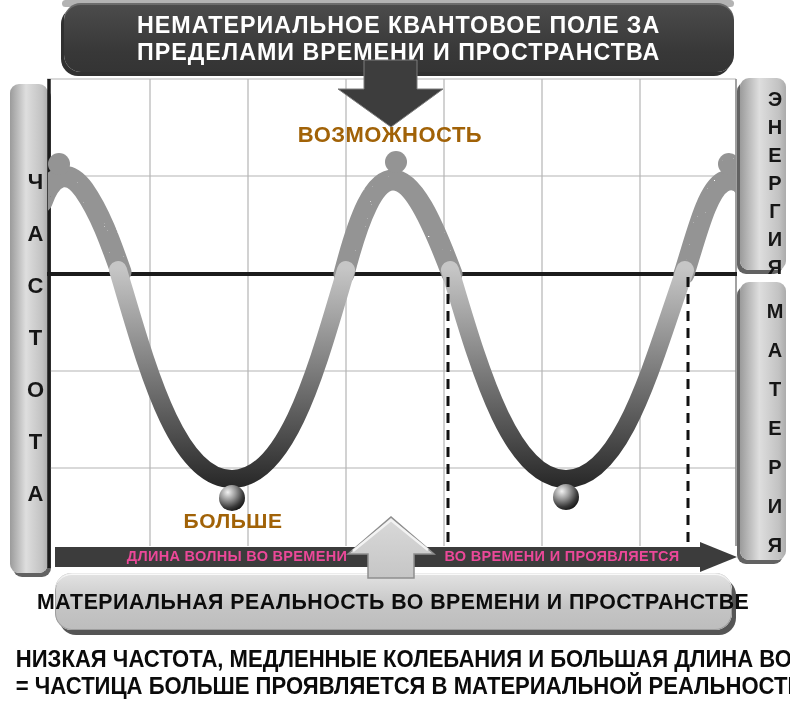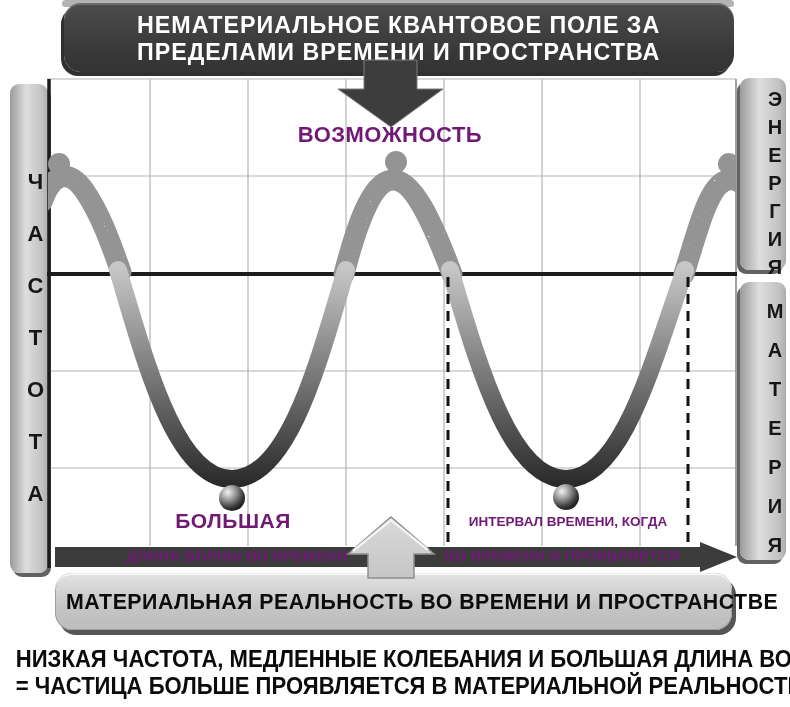--- a/index.html
+++ b/index.html
@@ -33,34 +33,34 @@
     box-shadow:3px 4px 0 rgba(45,45,45,.75);}
   .bar-energy{left:740px;top:78px;width:46px;height:192px;font-size:20px;letter-spacing:6px;padding-top:10px;
     box-shadow:-3px 4px 0 rgba(45,45,45,.75);}
   .bar-matter{left:740px;top:282px;width:46px;height:278px;font-size:20px;letter-spacing:17px;padding-top:18px;
     box-shadow:-3px 4px 0 rgba(45,45,45,.75);}
   
   .bottom-banner{
     left:55px;top:573px;width:677px;height:57px;border-radius:17px;
     background:linear-gradient(#e3e3e3,#c4c4c4 60%,#bdbdbd);
     box-shadow:4px 5px 0 rgba(55,55,55,.85), inset 0 2px 0 rgba(255,255,255,.8), inset 0 0 0 1px #9e9e9e;
-    z-index:4;display:flex;align-items:center;
+    z-index:4;display:flex;align-items:center;justify-content:center;
   }
   .bottom-banner .ln{color:#0c0c0c;font-weight:bold;font-size:22px;letter-spacing:.5px;white-space:nowrap;transform:scaleX(.97);}
   
   .caption{left:0;top:646px;width:790px;text-align:center;z-index:4;}
   .caption .ln{color:#0b0b0b;font-weight:bold;font-size:23px;line-height:27px;white-space:nowrap;transform:scaleX(.96);transform-origin:center;}
   
   #diagram{left:0;top:0;width:790px;height:707px;z-index:5;pointer-events:none;}
   
-  .lbl{z-index:6;text-align:center;font-weight:bold;color:#701a75;white-space:nowrap;}
+  .lbl{z-index:6;text-align:center;font-weight:bold;color:#a16207;white-space:nowrap;}
   .lbl-possibility{left:290px;top:122px;width:200px;font-size:22px;letter-spacing:.5px;}
   .lbl-particle{left:133px;top:509px;width:200px;font-size:21px;letter-spacing:.5px;}
   .lbl-interval{left:448px;top:514px;width:240px;font-size:13.5px;line-height:15.5px;}
-  .lbl-bar{color:#701a75;font-size:14.5px;top:548px;letter-spacing:.3px;}
+  .lbl-bar{color:#ec4899;font-size:14.5px;top:548px;letter-spacing:.3px;}
   .lbl-wavelength{left:117px;width:240px;}
   .lbl-timespace{left:442px;width:240px;}
 </style>
 </head>
 <body>
 
 <div class="abs top-strip"></div>
 <div class="abs top-banner">
   <div class="ln">НЕМАТЕРИАЛЬНОЕ КВАНТОВОЕ ПОЛЕ ЗА</div>
   <div class="ln">ПРЕДЕЛАМИ ВРЕМЕНИ И ПРОСТРАНСТВА</div>
@@ -152,18 +152,17 @@
     <polygon points="700,542 737,557 700,572"></polygon>
   </g>
 
   <g>
     <path d="M 348,554 L 391,517 L 434,554 L 414,554 L 414,578 L 368,578 L 368,554 Z" fill="url(#upArrowGrad)" stroke="#8e8e8e" stroke-width="1.5"></path>
     <polyline points="353,551 391,520 428,550" fill="none" stroke="#f3f3f3" stroke-width="2.5"></polyline>
   </g>
 </svg>
 
 <div class="abs lbl lbl-possibility">ВОЗМОЖНОСТЬ</div>
-<div class="abs lbl lbl-particle">БОЛЬШАЯ</div>
+<div class="abs lbl lbl-particle">БОЛЬШЕ</div>
 <div class="abs lbl lbl-interval">
-  <div>ИНТЕРВАЛ ВРЕМЕНИ, КОГДА</div>
 </div>
 <div class="abs lbl lbl-bar lbl-wavelength">ДЛИНА ВОЛНЫ ВО ВРЕМЕНИ</div>
 <div class="abs lbl lbl-bar lbl-timespace">ВО ВРЕМЕНИ И ПРОЯВЛЯЕТСЯ</div>
 
 </body></html>

